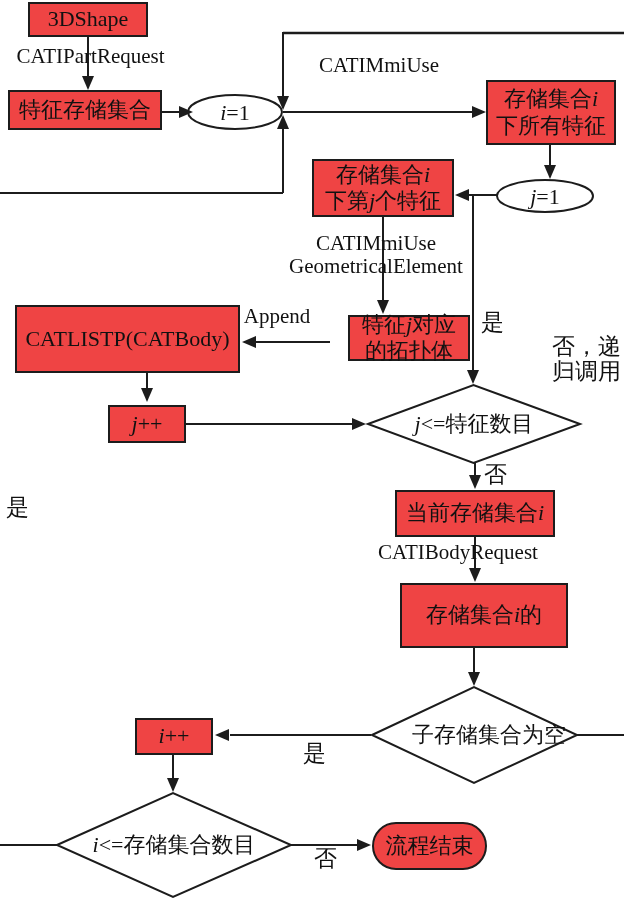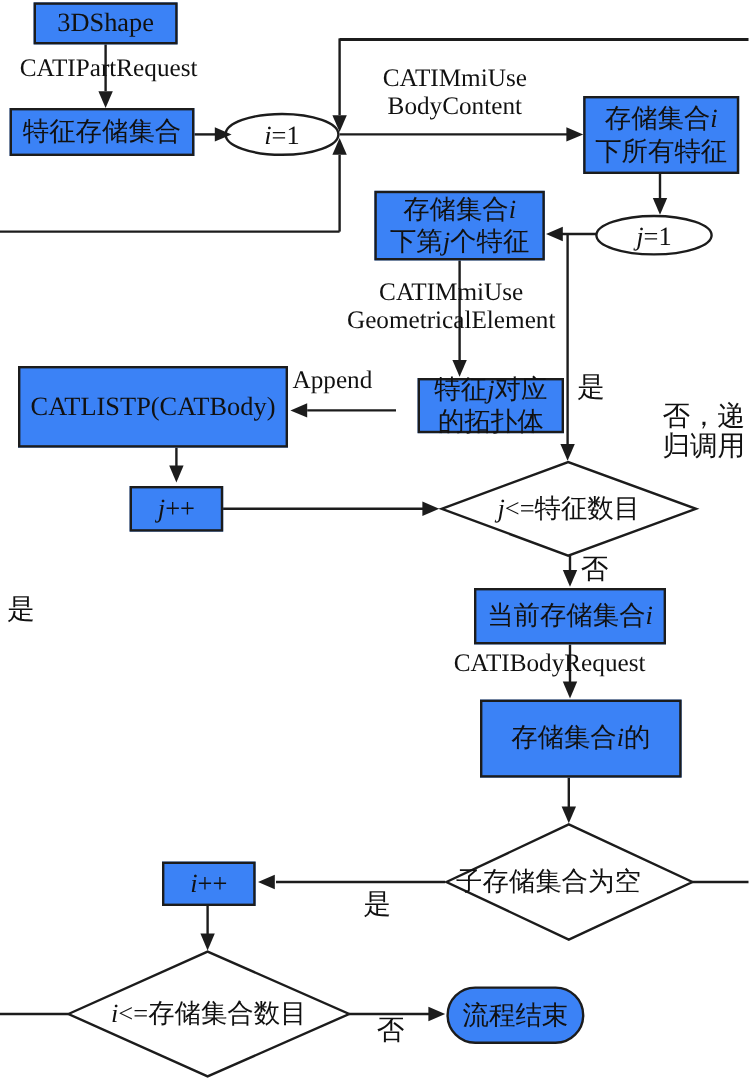--- a/index.html
+++ b/index.html
@@ -3,21 +3,21 @@
 <meta charset="utf-8">
 <style>
   html,body{margin:0;padding:0;background:#ffffff;}
   #stage{
     position:relative;width:624px;height:899px;background:#ffffff;overflow:hidden;
     font-family:"Liberation Serif","DejaVu Serif",serif;color:#111;
   }
   #wires{position:absolute;left:0;top:0;z-index:0;}
   .box{
     position:absolute;z-index:1;box-sizing:border-box;
-    border:2px solid #1c1c1c;background:#3b82f6;
+    border:2px solid #1c1c1c;background:#ef4444;
     display:flex;flex-direction:column;align-items:center;justify-content:center;
     text-align:center;font-size:22px;line-height:1.2;
   }
   .stadium{border-radius:24px;}
   .node-text{
     position:absolute;z-index:2;text-align:center;font-size:22px;line-height:1.2;
   }
   .lbl{position:absolute;z-index:2;font-size:21px;line-height:23px;text-align:center;}
   .lbl-cn{font-size:23px;line-height:25px;}
   i{font-style:italic;}
@@ -166,28 +166,27 @@
     <span><i>i</i>++</span>
   </div>
 
   <div class="box stadium" style="left:372px;top:822px;width:115px;height:48px;text-align:right;">
     <span>流程结束</span>
   </div>
 
   <div class="node-text" style="left:196px;top:100px;width:78px;"><i>i</i>=1</div>
   <div class="node-text" style="left:505px;top:184px;width:80px;"><i>j</i>=1</div>
   <div class="node-text" style="left:380px;top:411px;width:188px;"><i>j</i>&lt;=特征数目</div>
-  <div class="node-text" style="left:360px;top:722px;width:194px;">子存储集合为空</div>
+  <div class="node-text" style="left:372px;top:722px;width:194px;text-align:right;">子存储集合为空</div>
   <div class="node-text" style="left:62px;top:832px;width:224px;"><i>i</i>&lt;=存储集合数目</div>
 
   <div class="lbl" style="left:3px;top:45px;width:175px;">CATIPartRequest</div>
 
   <div class="lbl" style="left:293px;top:54px;width:172px;">
     <div>CATIMmiUse</div>
-    <div>BodyContent</div>
   </div>
 
   <div class="lbl" style="left:277px;top:232px;width:198px;">
     <div>CATIMmiUse</div>
     <div>GeometricalElement</div>
   </div>
 
   <div class="lbl" style="left:241px;top:305px;width:72px;">Append</div>
 
   <div class="lbl" style="left:360px;top:541px;width:196px;">CATIBodyRequest</div>

